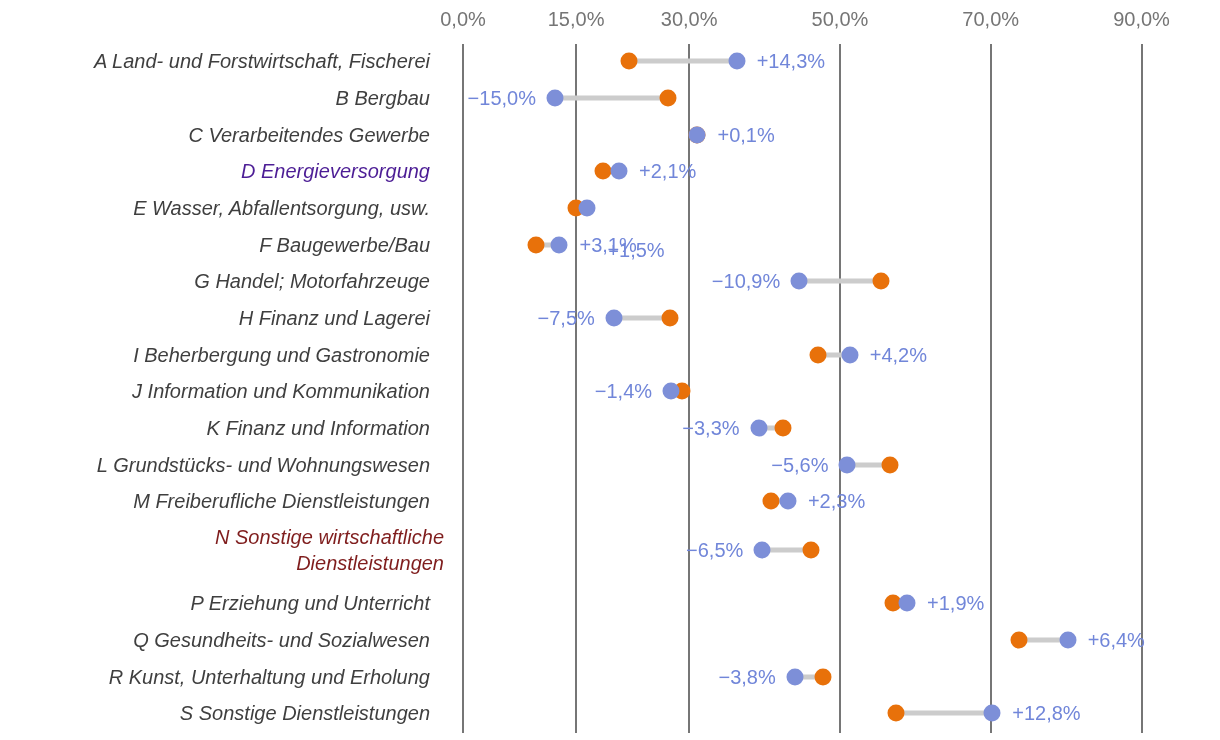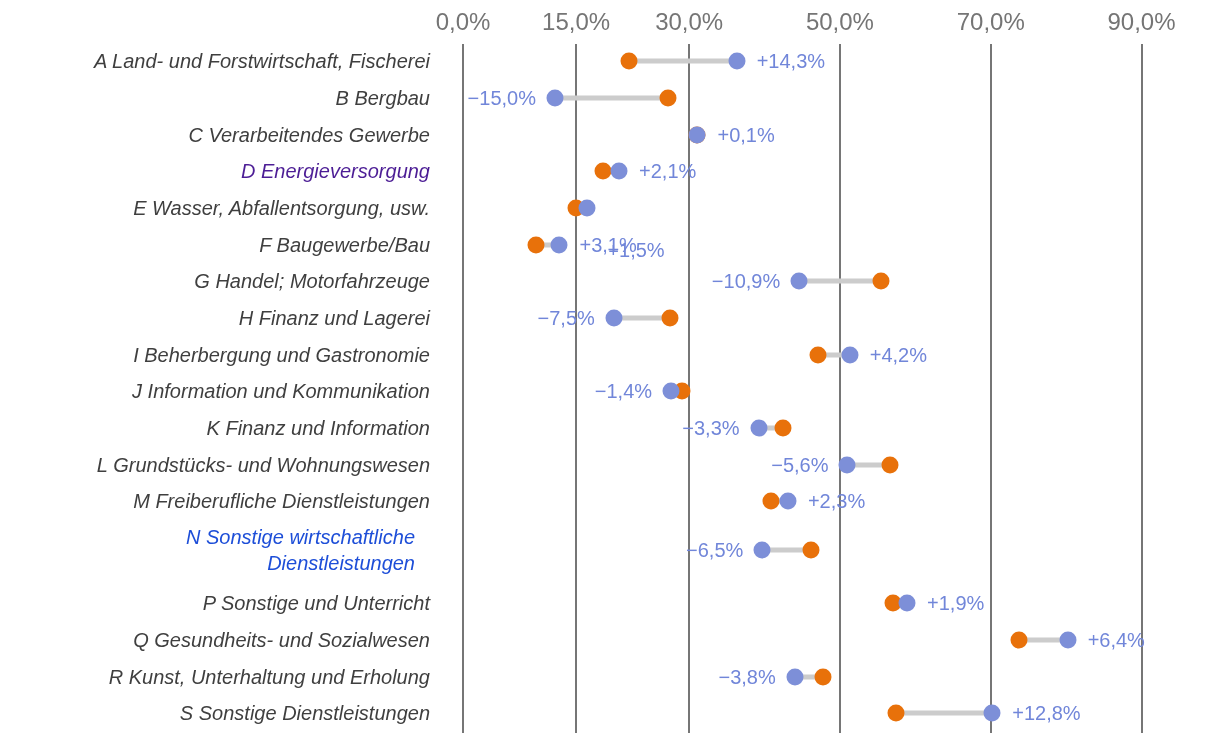--- a/index.html
+++ b/index.html
@@ -14,21 +14,21 @@
   .gridline {
     position: absolute;
     width: 2px;
     top: 44px;
     height: 689px;
   }
   .x-tick-label {
     position: absolute;
     top: 8px;
     transform: translateX(-50%);
-    font-size: 24px;
+    font-size: 20px;
     white-space: nowrap;
   }
   .row-label {
     position: absolute;
     text-align: right;
     font-size: 20px;
     line-height: 26px;
     transform: translateY(-50%);
     white-space: nowrap;
     font-style: italic;
@@ -134,26 +134,26 @@
       <div class="row-label" style="top: 464.78px; right: 790px; color: rgb(63, 63, 63);">L Grundstücks- und Wohnungswesen</div>
       <div class="connector" style="left: 847.489px; width: 42.2184px; top: 464.78px; background: rgb(204, 204, 204);"></div>
       <div class="dot" style="left: 889.707px; top: 464.78px; background: rgb(232, 113, 10);"></div>
       <div class="dot" style="left: 847.489px; top: 464.78px; background: rgb(125, 143, 216);"></div>
       <div class="diff-label" style="top: 464.78px; color: rgb(113, 134, 217); right: 391.511px;">−5,6%</div>
       <div class="row-label" style="top: 501.46px; right: 790px; color: rgb(63, 63, 63);">M Freiberufliche Dienstleistungen</div>
       <div class="connector" style="left: 770.591px; width: 17.3397px; top: 501.46px; background: rgb(204, 204, 204);"></div>
       <div class="dot" style="left: 770.591px; top: 501.46px; background: rgb(232, 113, 10);"></div>
       <div class="dot" style="left: 787.931px; top: 501.46px; background: rgb(125, 143, 216);"></div>
       <div class="diff-label" style="top: 501.46px; color: rgb(113, 134, 217); left: 807.931px;">+2,3%</div>
-      <div class="row-label two-line" style="top: 550.04px; right: 805px; color: #1d4ed8; text-align: right;">N Sonstige wirtschaftliche Dienstleistungen</div>
+      <div class="row-label two-line" style="top: 550.04px; right: 776px; color: #7f1d1d; text-align: right;">N Sonstige wirtschaftliche Dienstleistungen</div>
       <div class="connector" style="left: 762.298px; width: 49.0035px; top: 550.04px; background: rgb(204, 204, 204);"></div>
       <div class="dot" style="left: 811.302px; top: 550.04px; background: rgb(232, 113, 10);"></div>
       <div class="dot" style="left: 762.298px; top: 550.04px; background: rgb(125, 143, 216);"></div>
       <div class="diff-label" style="top: 550.04px; color: rgb(113, 134, 217); right: 476.702px;">−6,5%</div>
-      <div class="row-label" style="top: 603.42px; right: 790px; color: rgb(63, 63, 63);">P Sonstige und Unterricht</div>
+      <div class="row-label" style="top: 603.42px; right: 790px; color: rgb(63, 63, 63);">P Erziehung und Unterricht</div>
       <div class="connector" style="left: 892.723px; width: 14.3241px; top: 603.42px; background: rgb(204, 204, 204);"></div>
       <div class="dot" style="left: 892.723px; top: 603.42px; background: rgb(232, 113, 10);"></div>
       <div class="dot" style="left: 907.047px; top: 603.42px; background: rgb(125, 143, 216);"></div>
       <div class="diff-label" style="top: 603.42px; color: rgb(113, 134, 217); left: 927.047px;">+1,9%</div>
       <div class="row-label" style="top: 640.1px; right: 790px; color: rgb(63, 63, 63);">Q Gesundheits- und Sozialwesen</div>
       <div class="connector" style="left: 1019.38px; width: 48.2496px; top: 640.1px; background: rgb(204, 204, 204);"></div>
       <div class="dot" style="left: 1019.38px; top: 640.1px; background: rgb(232, 113, 10);"></div>
       <div class="dot" style="left: 1067.63px; top: 640.1px; background: rgb(125, 143, 216);"></div>
       <div class="diff-label" style="top: 640.1px; color: rgb(113, 134, 217); left: 1087.63px;">+6,4%</div>
       <div class="row-label" style="top: 676.78px; right: 790px; color: rgb(63, 63, 63);">R Kunst, Unterhaltung und Erholung</div>

